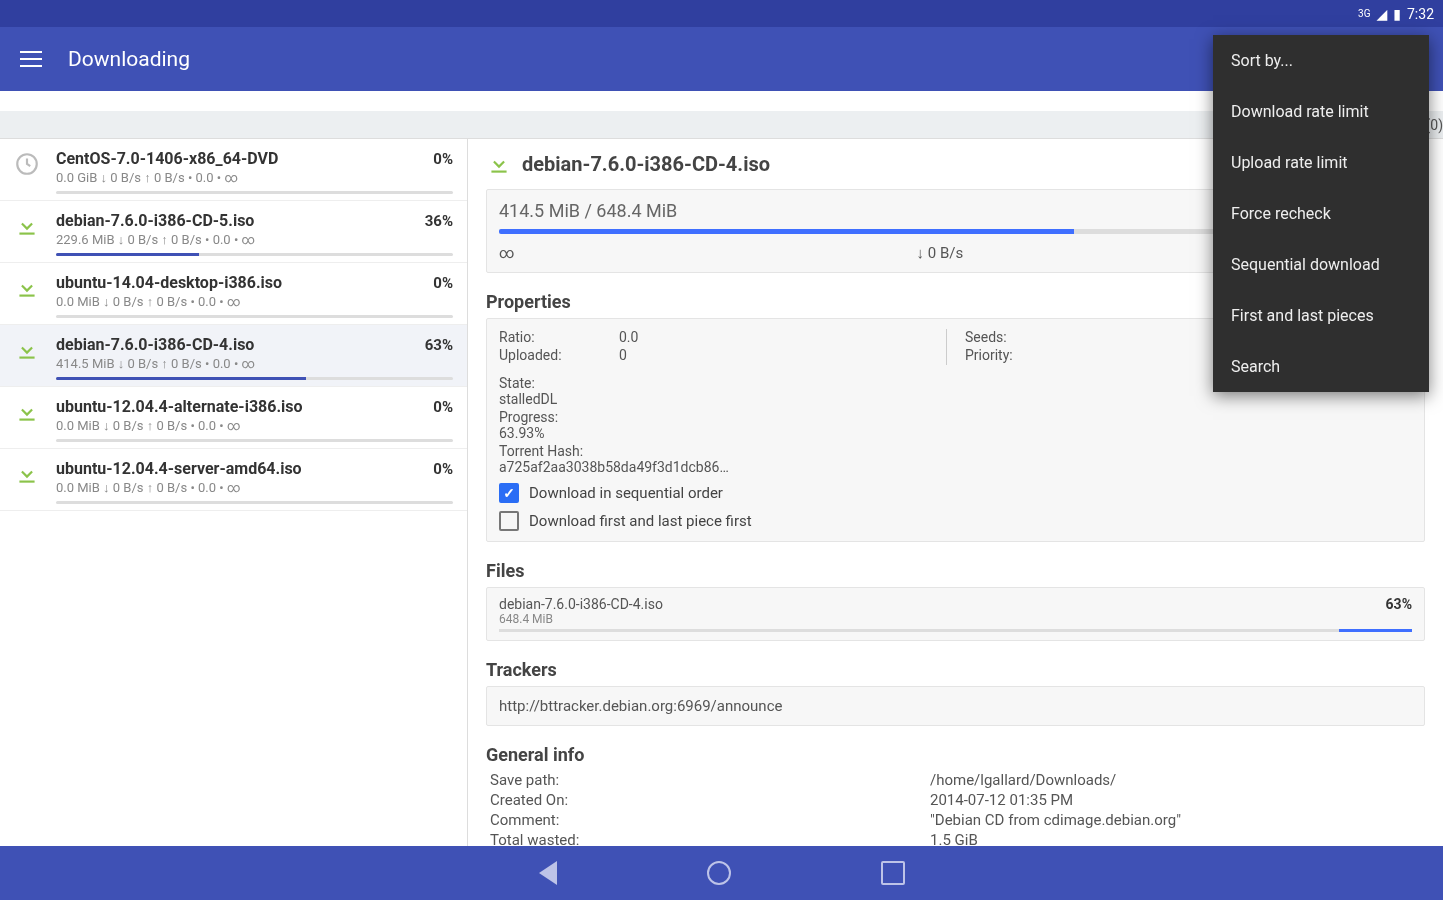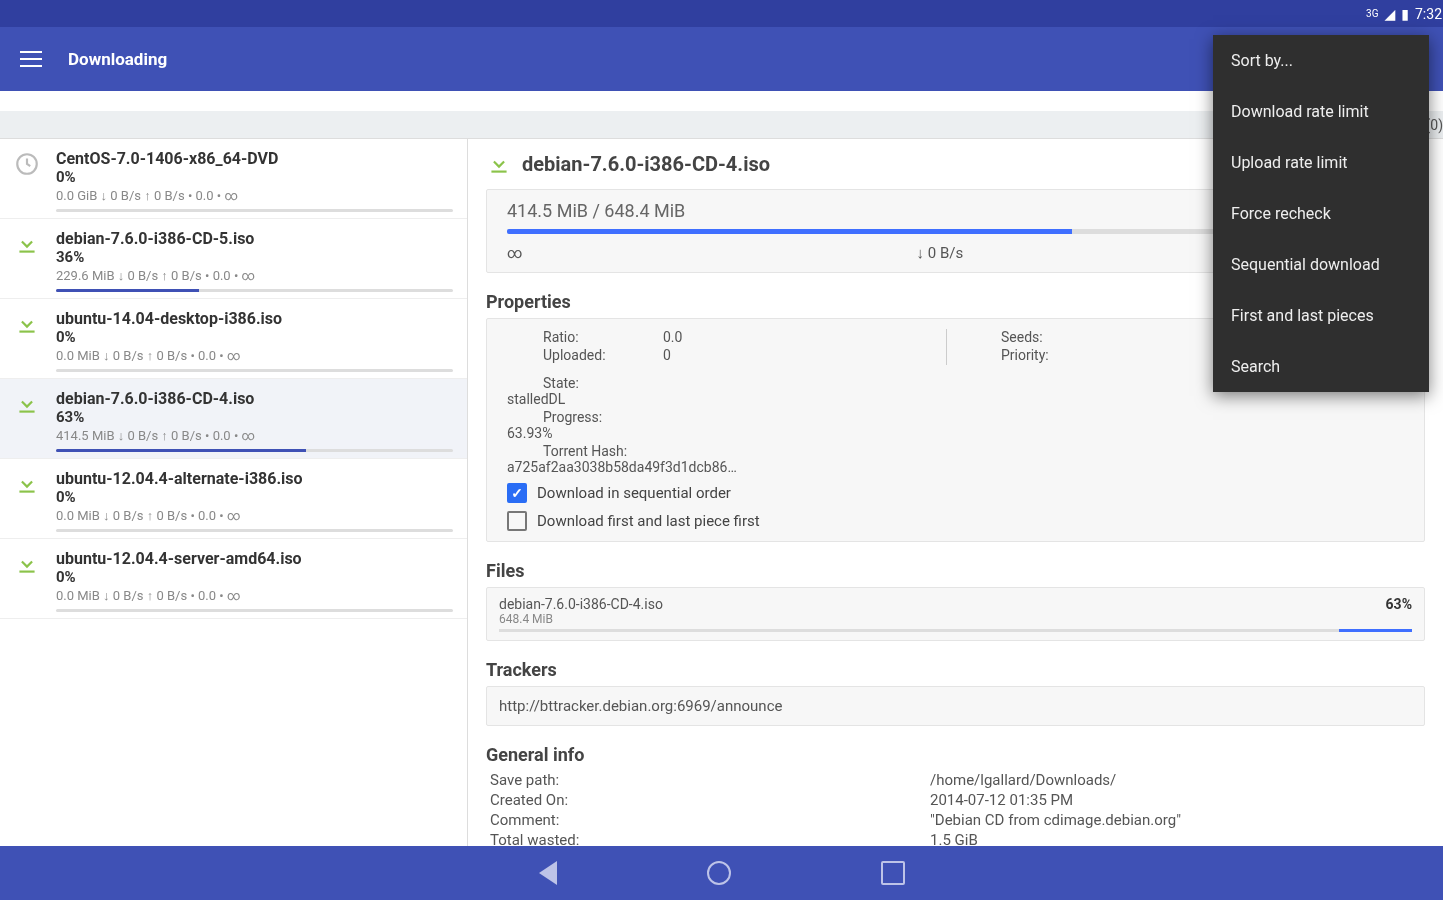--- a/index.html
+++ b/index.html
@@ -1,59 +1,59 @@
 <!DOCTYPE html>
 <html><head>
 <meta charset="utf-8">
 <style>
 * { margin: 0; padding: 0; box-sizing: border-box; font-family: Roboto, Arial, sans-serif; }
 body { width: 1443px; height: 900px; overflow: hidden; background: #fff; position: relative; }
 
-.statusbar { height: 27px; background: #303f9f; color: #fff; display: flex; justify-content: flex-end; align-items: center; padding-right: 1px; font-size: 14px; gap: 6px; }
+.statusbar { height: 27px; background: #303f9f; color: #fff; display: flex; justify-content: flex-end; align-items: center; padding-right: 9px; font-size: 14px; gap: 6px; }
 .statusbar .sig { font-size: 10px; }
 
 .appbar { height: 64px; background: #3f51b5; color: #fff; display: flex; align-items: center; padding: 0 20px; }
 .appbar .menu-btn { width: 28px; height: 28px; display: flex; flex-direction: column; justify-content: center; gap: 5px; cursor: pointer; margin-right: 20px; }
 .appbar .menu-btn span { display: block; height: 2px; background: #fff; width: 22px; }
-.appbar .title { font-size: 17px; font-weight: 700; }
+.appbar .title { font-size: 21px; font-weight: 400; }
 .appbar .actions { margin-left: auto; display: flex; gap: 28px; align-items: center; }
 .appbar .icon { width: 26px; height: 26px; fill: #fff; cursor: pointer; }
 
 .ratebar { height: 28px; background: #eceff1; border-bottom: 1px solid #ddd; display: flex; align-items: center; justify-content: flex-end; color: #555; font-size: 14px; margin-top: 20px; }
 
 .content { display: flex; height: calc(900px - 27px - 64px - 28px - 54px); }
 
 .sidebar { width: 468px; overflow-y: auto; border-right: 1px solid #ddd; }
 .torrent-item { display: flex; align-items: flex-start; padding: 10px 14px 6px 14px; border-bottom: 1px solid #eee; cursor: pointer; }
 .torrent-item.selected { background: #f1f3f8; }
 .torrent-item .ticon { width: 30px; margin-right: 12px; margin-top: 2px; flex-shrink: 0; }
 .torrent-item .tbody { flex: 1; }
-.torrent-item .trow1 { display: flex; justify-content: space-between; align-items: baseline; flex-direction: column; }
+.torrent-item .trow1 { display: flex; justify-content: space-between; align-items: baseline; }
 .torrent-item .tname { font-size: 16px; color: #333; font-weight: bold; }
 .torrent-item .tpct { font-size: 15px; font-weight: bold; color: #333; }
 .torrent-item .tinfo { font-size: 13px; color: #888; margin-top: 2px; }
 .torrent-item .tbar { height: 3px; background: #ddd; margin-top: 6px; border-radius: 2px; overflow: hidden; }
 .torrent-item .tbar .fill { height: 100%; background: #3f51b5; }
 
 .main { flex: 1; overflow-y: auto; padding: 12px 18px 40px 18px; }
 .main .header { display: flex; align-items: center; gap: 10px; margin-bottom: 12px; }
 .main .header .dl-icon { width: 26px; }
 .main .header .dname { font-size: 20px; font-weight: bold; color: #444; }
-.card { background: #f7f7f7; border: 1px solid #e4e4e4; border-radius: 2px; padding: 10px 20px; margin-bottom: 18px; }
+.card { background: #f7f7f7; border: 1px solid #e4e4e4; border-radius: 2px; padding: 10px 12px; margin-bottom: 18px; }
 .card .sizes { font-size: 18px; color: #666; margin-bottom: 8px; }
 .card .bigbar { height: 5px; background: #ddd; border-radius: 2px; overflow: hidden; margin-bottom: 10px; }
 .card .bigbar .fill { height: 100%; background: #3f6fff; }
 .card .rates { display: flex; justify-content: space-between; font-size: 15px; color: #555; }
 
 .section-title { font-size: 18px; font-weight: bold; color: #444; margin-bottom: 6px; }
 .props-card .propgrid { display: flex; font-size: 14px; color: #555; }
 .props-card .col { flex: 1; }
 .props-card .col.right { border-left: 1px solid #ccc; padding-left: 18px; }
 .props-card .prow { display: flex; margin-bottom: 2px; }
-.props-card .plabel { width: 120px; margin-left: 36px; }
+.props-card .plabel { width: 120px; }
 .props-card .pval { flex: 1; }
 .props-card .fullrow { display: flex; font-size: 14px; color: #555; margin-bottom: 2px; flex-direction: column; }
 .props-card .fullrow .plabel { width: 120px; }
 .check-row { display: flex; align-items: center; gap: 10px; margin-top: 8px; font-size: 15px; color: #444; }
 .checkbox { width: 20px; height: 20px; border: 2px solid #777; border-radius: 2px; display: flex; align-items: center; justify-content: center; }
 .checkbox.checked { background: #2a6df5; border-color: #2a6df5; }
 .checkbox.checked::after { content: "✓"; color: #fff; font-size: 14px; font-weight: bold; }
 
 .file-card { padding: 8px 12px; }
 .file-card .frow1 { display: flex; justify-content: space-between; font-size: 14px; color: #555; }

